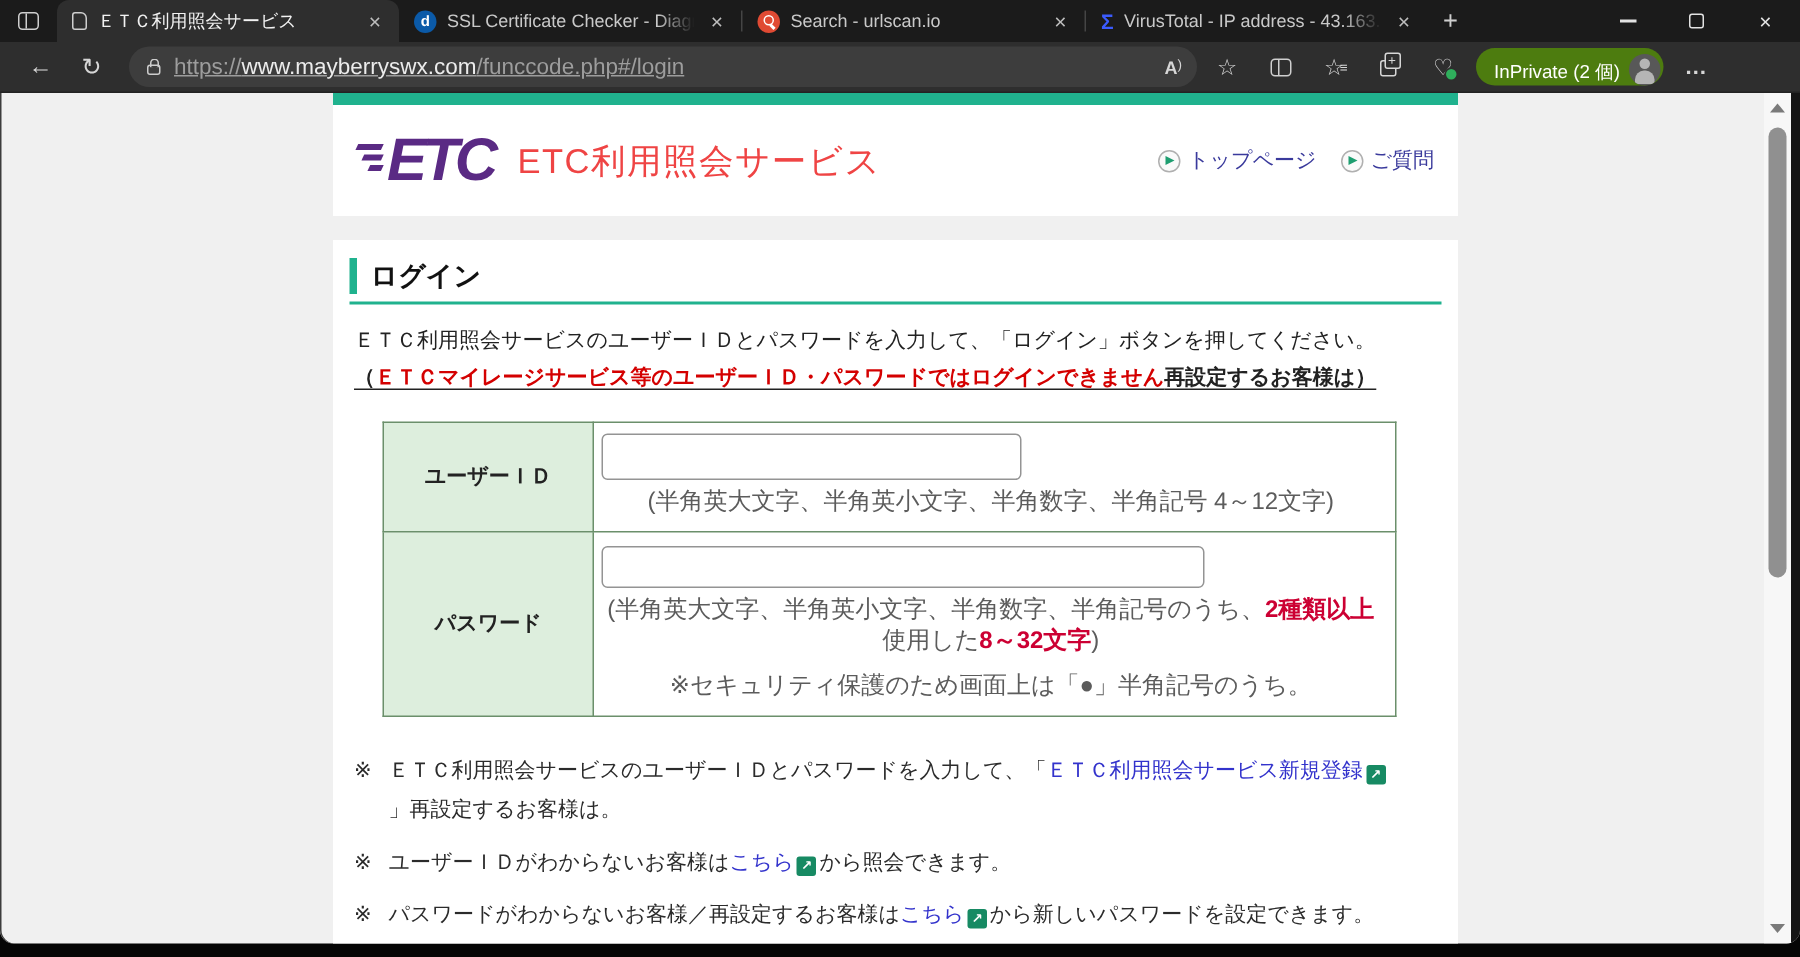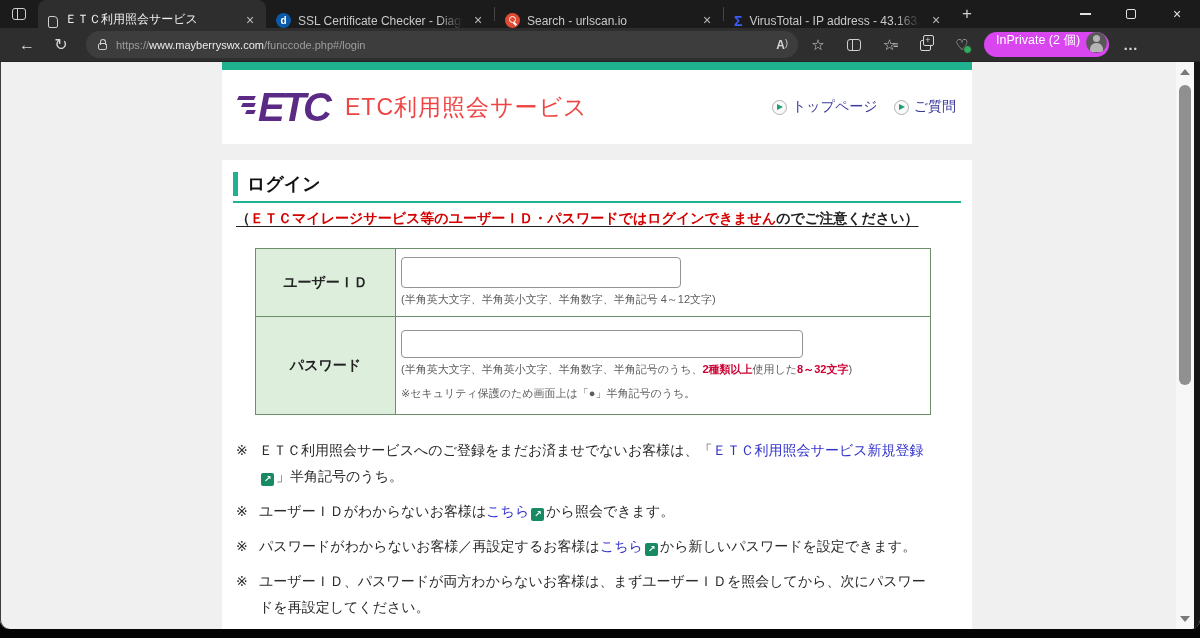--- a/index.html
+++ b/index.html
@@ -5,21 +5,21 @@
   * { margin:0; padding:0; box-sizing:border-box; }
   html,body { width:1200px; height:638px; overflow:hidden; background:#000;
     font-family:"Liberation Sans","DejaVu Sans",sans-serif; }
   .window { width:1200px; height:638px; background:#050505; }
 
   
   .tabbar { height:28px; background:#1b1b1b; display:flex; align-items:flex-end; }
   .tab-actions { width:38px; height:28px; display:flex; align-items:center; justify-content:center; }
   .splitbox { width:14px; height:12px; border:1.4px solid #cfcfcf; border-radius:3px; position:relative; }
   .splitbox::after { content:''; position:absolute; left:4px; top:0; bottom:0; width:1.4px; background:#cfcfcf; }
-  .tab { width:228px; height:28px; display:flex; align-items:flex-end; padding:0 8px 0 10px; gap:7px; color:#c9c9c9; font-size:12px; position:relative; }
+  .tab { width:228px; height:28px; display:flex; align-items:center; padding:0 8px 0 10px; gap:7px; color:#c9c9c9; font-size:12px; position:relative; }
   .tab.active { background:#2e2e2e; border-radius:8px 8px 0 0; color:#f2f2f2; }
   .tab .title { flex:1; white-space:nowrap; overflow:hidden; -webkit-mask-image:linear-gradient(90deg,#000 85%,transparent); mask-image:linear-gradient(90deg,#000 85%,transparent); }
   .tab .close { font-size:14px; color:#bdbdbd; width:16px; text-align:center; flex:none; }
   .sep { width:1px; height:14px; background:#454545; align-self:center; flex:none; }
   .doc-icon { width:10px; height:12px; border:1.3px solid #cfcfcf; border-radius:2px 4px 2px 2px; flex:none; }
   .circ-icon { width:15px; height:15px; border-radius:50%; color:#fff; font-size:10px; font-weight:bold; display:flex; align-items:center; justify-content:center; flex:none; }
   .digicert { background:#0b5aa8; }
   .urlscan  { background:#e04a33; position:relative; }
   .urlscan::before { content:''; position:absolute; left:4px; top:3px; width:5px; height:5px; border:1.4px solid #fff; border-radius:50%; }
   .urlscan::after  { content:''; position:absolute; left:9px; top:9px; width:1.6px; height:4px; background:#fff; transform:rotate(-45deg); }
@@ -30,31 +30,31 @@
   .winbtn { width:46px; height:28px; display:flex; align-items:center; justify-content:center; color:#e3e3e3; font-size:14px; }
   .minbar { width:11px; height:1.4px; background:#e3e3e3; }
   .maxbox { width:10px; height:10px; border:1.4px solid #e3e3e3; border-radius:2px; }
 
   
   .toolbar { height:34px; background:#2e2e2e; display:flex; align-items:center; padding:0 10px 0 12px; gap:4px; border-bottom:1px solid #232323; }
   .navbtn { width:30px; height:28px; display:flex; align-items:center; justify-content:center; color:#d6d6d6; font-size:16px; }
   .urlpill { height:27px; background:#3d3d3d; border-radius:14px; flex:0 0 712px; margin-left:6px; display:flex; align-items:center; padding:0 10px 0 12px; gap:9px; }
   .lock { width:9px; height:7px; border:1.3px solid #cdcdcd; border-radius:2px; position:relative; margin-top:4px; flex:none; }
   .lock::before { content:''; position:absolute; top:-5px; left:1px; width:4px; height:5px; border:1.3px solid #cdcdcd; border-bottom:none; border-radius:3px 3px 0 0; }
-  .url { font-size:11px; color:#9d9d9d; white-space:nowrap; flex:1; overflow:hidden; }
+  .url { font-size:15px; color:#9d9d9d; white-space:nowrap; flex:1; overflow:hidden;text-decoration:underline; }
   .url b { color:#ececec; font-weight:normal; }
   .pill-ra { color:#d6d6d6; font-size:12px; font-weight:bold; flex:none; }
   .pill-ra i { font-style:normal; font-weight:normal; font-size:9px; vertical-align:3px; }
   .tbicon { width:32px; height:28px; display:flex; align-items:center; justify-content:center; color:#d6d6d6; font-size:15px; position:relative; }
   .tinylines { font-size:9px; margin-left:-3px; letter-spacing:-1px; }
   .coll { width:13px; height:13px; position:relative; }
   .coll::before { content:''; position:absolute; left:0; bottom:0; width:9px; height:9px; border:1.3px solid #d6d6d6; border-radius:2px; }
   .coll::after { content:'+'; position:absolute; right:-1px; top:-3px; width:9px; height:9px; border:1.3px solid #d6d6d6; border-radius:2px; background:#2e2e2e; color:#d6d6d6; font-size:9px; line-height:8px; text-align:center; }
   .essentials::after { content:''; position:absolute; right:6px; bottom:5px; width:7px; height:7px; border-radius:50%; background:#2faf5c; border:1.5px solid #2e2e2e; }
-  .inprivate { height:25px; background:#d946ef; border-radius:13px; display:flex; align-items:flex-start; gap:6px; padding:0 2px 0 12px; color:#fff; font-size:12.5px; white-space:nowrap; margin:0 2px; }
+  .inprivate { height:25px; background:#4d7c0f; border-radius:13px; display:flex; align-items:flex-end; gap:6px; padding:0 2px 0 12px; color:#fff; font-size:12.5px; white-space:nowrap; margin:0 2px; }
   .avatar { width:21px; height:21px; border-radius:50%; background:#585858; position:relative; overflow:hidden; }
   .avatar::before { content:''; position:absolute; top:3px; left:7px; width:7px; height:7px; border-radius:50%; background:#b5b5b5; }
   .avatar::after { content:''; position:absolute; top:11px; left:4px; width:13px; height:9px; border-radius:6px 6px 0 0; background:#b5b5b5; }
   .more { letter-spacing:1px; font-weight:bold; }
 
   
   .viewport { position:relative; height:567px; background:#f0f0f0; overflow:hidden; border-radius:0 0 9px 9px; box-shadow:inset 1px 0 0 #3c3c3c; }
   .pagecol { position:absolute; left:222px; top:0; width:750px; }
   .tealtop { height:8px; background:#20b28e; }
   .siteheader { background:#fff; height:74px; display:flex; align-items:center; padding:0 16px; }
@@ -76,21 +76,21 @@
   .warnline { margin-top:7px; font-size:14px; color:#222; font-weight:bold; text-decoration:underline; text-underline-offset:3px; padding-left:3px; }
   .red { color:#d40000; }
   .redb { color:#cc0033; font-weight:bold; }
 
   table.loginform { border-collapse:collapse; margin:20px 0 0 22px; width:676px; }
   .loginform td { border:1px solid #6b8f6b; font-size:14px; }
   .lblcell { background:#ddeedd; width:140px; text-align:center; font-weight:bold; color:#222; }
   .valcell { padding:5px 10px 9px 5px; }
   .txtinput { display:block; border:1px solid #949494; border-radius:4px; background:#fff; height:31px; width:280px; margin:2px 0 4px 0; font-size:14px; padding:0 6px; }
   .txtinput.pw { width:402px; height:28px; }
-  .fieldnote { font-size:11px; color:#5c5c5c; margin-top:4px; }
+  .fieldnote { font-size:16px; color:#5c5c5c; margin-top:4px;text-align:center; }
   .row2 .valcell { padding-top:7px; }
 
   .notes { margin:22px 0 0 3px; font-size:14px; color:#2b2b2b; }
   .note { position:relative; padding-left:23px; line-height:26px; margin-bottom:9px; max-width:700px; }
   .note .mk { position:absolute; left:0; top:0; }
   .note a { color:#3333cc; text-decoration:none; }
   .extlink { display:inline-block; width:13px; height:13px; background:#178a63; border-radius:2px; color:#fff; font-size:9px; font-weight:bold; line-height:13px; text-align:center; vertical-align:-1px; margin:0 2px; }
 
   
   .rightedge { position:absolute; right:0; top:0; bottom:0; width:6px; background:#151515; }
@@ -201,21 +201,22 @@
         </div>
       </div>
 
       <div class="gap16"></div>
 
       <div class="mainpanel">
         <div class="h2wrap">
           <div class="h2login">ログイン</div>
         </div>
 
-        <p class="warnline"><span>（</span><span class="red">ＥＴＣマイレージサービス等のユーザーＩＤ・パスワードではログインできません</span><span>のでご注意ください）</span></p>
+        <p class="intro">ＥＴＣ利用照会サービスのユーザーＩＤとパスワードを入力して、「ログイン」ボタンを押してください。</p>
+        <p class="warnline"><span>（</span><span class="red">ＥＴＣマイレージサービス等のユーザーＩＤ・パスワードではログインできません</span><span>再設定するお客様は）</span></p>
 
         <table class="loginform">
           <tbody>
               <tr style="height:68px;margin-left:48px;">
             <td class="lblcell">ユーザーＩＤ</td>
             <td class="valcell">
               <input class="txtinput" type="text" value="" style="">
               <div class="fieldnote">(半角英大文字、半角英小文字、半角数字、半角記号 4～12文字)</div>
             </td>
           </tr>
@@ -226,21 +227,21 @@
               <div class="fieldnote"><span>(半角英大文字、半角英小文字、半角数字、半角記号のうち、</span><span class="redb">2種類以上</span><span>使用した</span><span class="redb">8～32文字</span><span>)</span></div>
               <div class="fieldnote" style="margin-top:9px;">※セキュリティ保護のため画面上は「●」半角記号のうち。</div>
             </td>
           </tr>
         </tbody>
           </table>
 
         <div class="notes">
           <div class="note">
             <span class="mk">※</span>
-            <span>ＥＴＣ利用照会サービスへのご登録をまだお済ませでないお客様は、「</span><a>ＥＴＣ利用照会サービス新規登録</a><span class="extlink">↗</span><span>」半角記号のうち。</span>
+            <span>ＥＴＣ利用照会サービスのユーザーＩＤとパスワードを入力して、「</span><a>ＥＴＣ利用照会サービス新規登録</a><span class="extlink">↗</span><span>」再設定するお客様は。</span>
           </div>
           <div class="note">
             <span class="mk">※</span>
             <span>ユーザーＩＤがわからないお客様は</span><a>こちら</a><span class="extlink">↗</span><span>から照会できます。</span>
           </div>
           <div class="note">
             <span class="mk">※</span>
             <span>パスワードがわからないお客様／再設定するお客様は</span><a>こちら</a><span class="extlink">↗</span><span>から新しいパスワードを設定できます。</span>
           </div>
           <div class="note">

